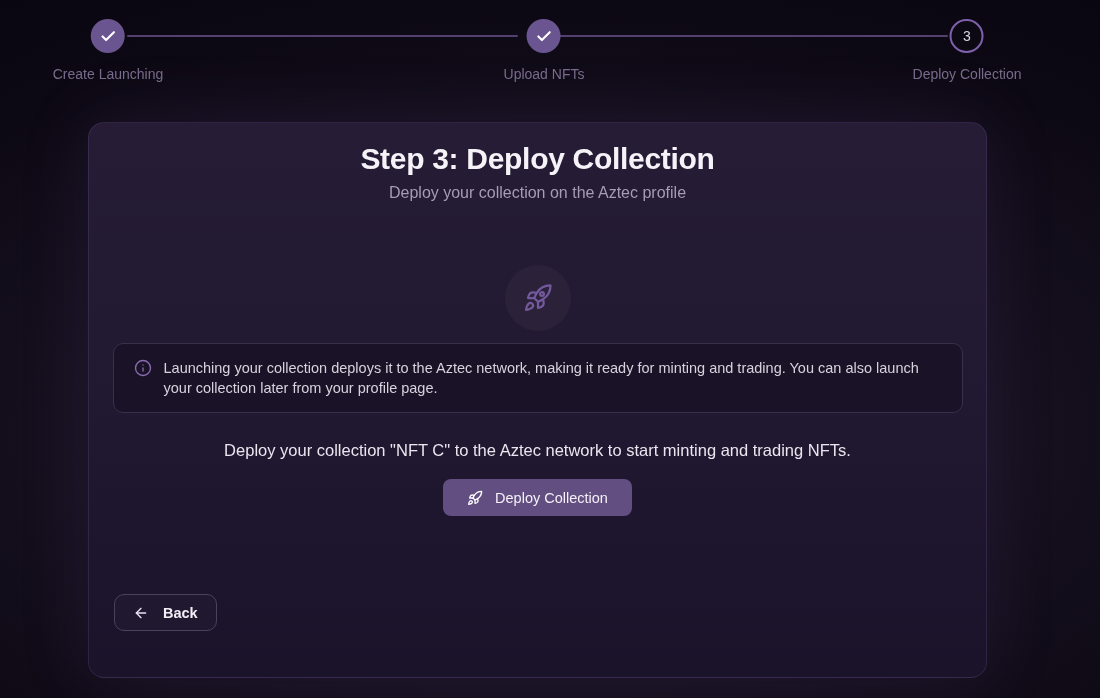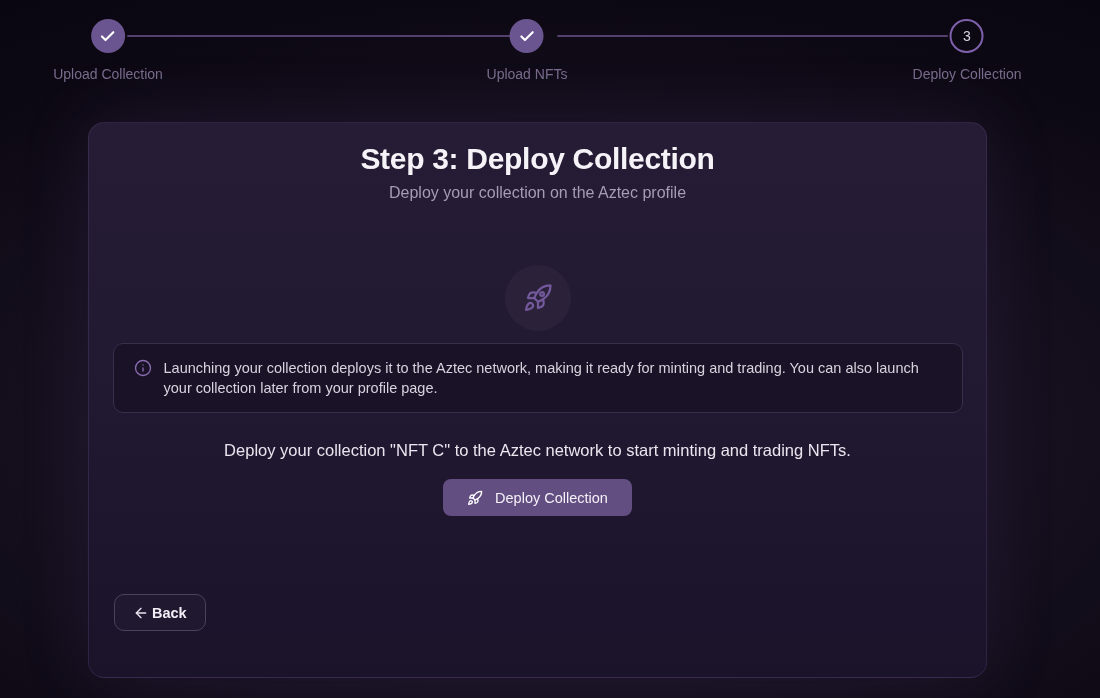--- a/index.html
+++ b/index.html
@@ -24,21 +24,21 @@
   }
   .connector-1 { left: 127px; width: 391px; }
   .connector-2 { left: 557px; width: 391px; }
   .step {
     position: absolute; top: 19px;
     display: flex; flex-direction: column; align-items: center;
     transform: translateX(-50%);
     cursor: pointer;
   }
   .step-1 { left: 108px; }
-  .step-2 { left: 527px; }
+  .step-2 { left: 544px; }
   .step-3 { left: 967px; }
   .step-circle {
     width: 34px; height: 34px; border-radius: 50%;
     display: flex; align-items: center; justify-content: center;
     flex: 0 0 auto;
   }
   .step-circle.done { background: #6b5590; }
   .step-circle.done svg { width: 17px; height: 17px; }
   .step-circle.current {
     background: rgba(14,10,20,0.6);
@@ -111,21 +111,21 @@
     margin-top: auto;
     width: 100%;
     padding: 0 25px 46px;
     display: flex; justify-content: space-between; align-items: center;
   }
   .ghost-btn {
     height: 37px; padding: 0 18px;
     border: 1px solid #49425a; border-radius: 10px;
     background: rgba(255, 255, 255, 0.02);
     color: #f1eef6; font-size: 14.5px; font-weight: 600;
-    display: flex; align-items: center; gap: 3px;
+    display: flex; align-items: center; gap: 14px;
   }
   .ghost-btn .btn-icon { display: flex; color: #e8e4f0; }
   .ghost-btn svg { width: 16px; height: 16px; }
 </style>
 </head>
 <body>
 
 <div class="screen">
 
   <div class="stepper">
@@ -133,21 +133,21 @@
     <div class="connector connector-2"></div>
 
     <div class="step step-1">
       <div class="step-circle done">
         <span style="display:flex">
           <svg viewBox="0 0 24 24" fill="none" stroke="#ffffff" stroke-width="3" stroke-linecap="round" stroke-linejoin="round">
               <path d="M20 6 9 17l-5-5"></path>
             </svg>
         </span>
       </div>
-      <div class="step-label">Upload Collection</div>
+      <div class="step-label">Create Launching</div>
     </div>
 
     <div class="step step-2">
       <div class="step-circle done">
         <span style="display:flex">
           <svg viewBox="0 0 24 24" fill="none" stroke="#ffffff" stroke-width="3" stroke-linecap="round" stroke-linejoin="round">
               <path d="M20 6 9 17l-5-5"></path>
             </svg>
         </span>
       </div>

